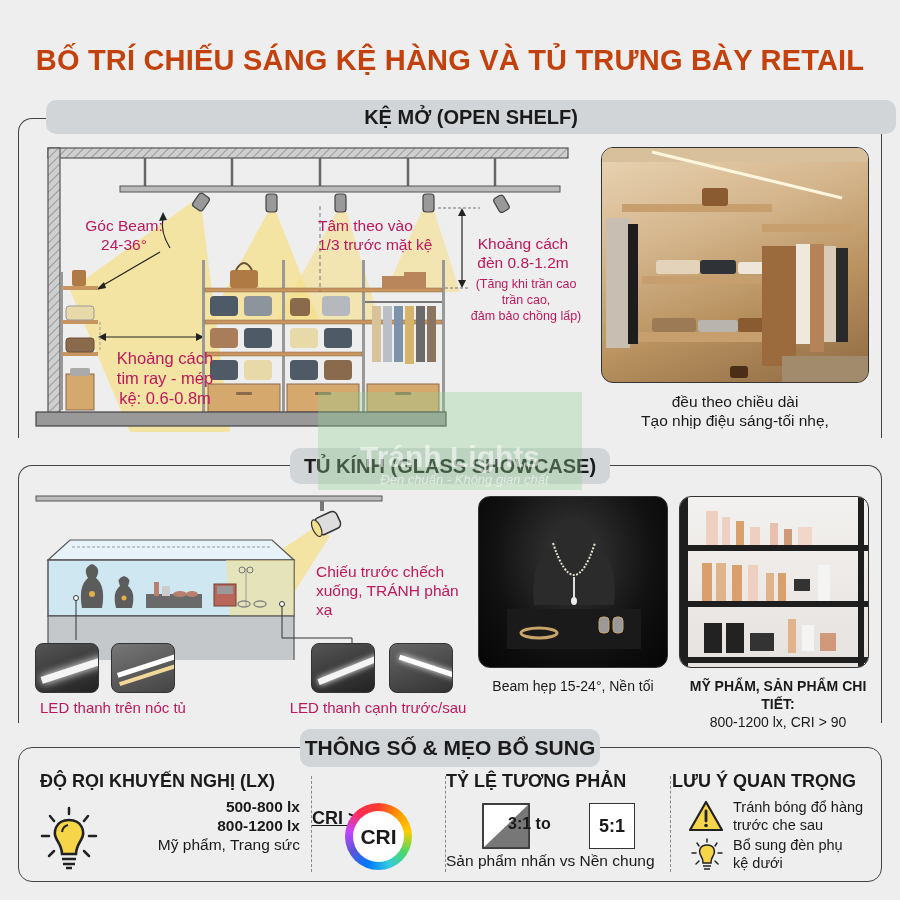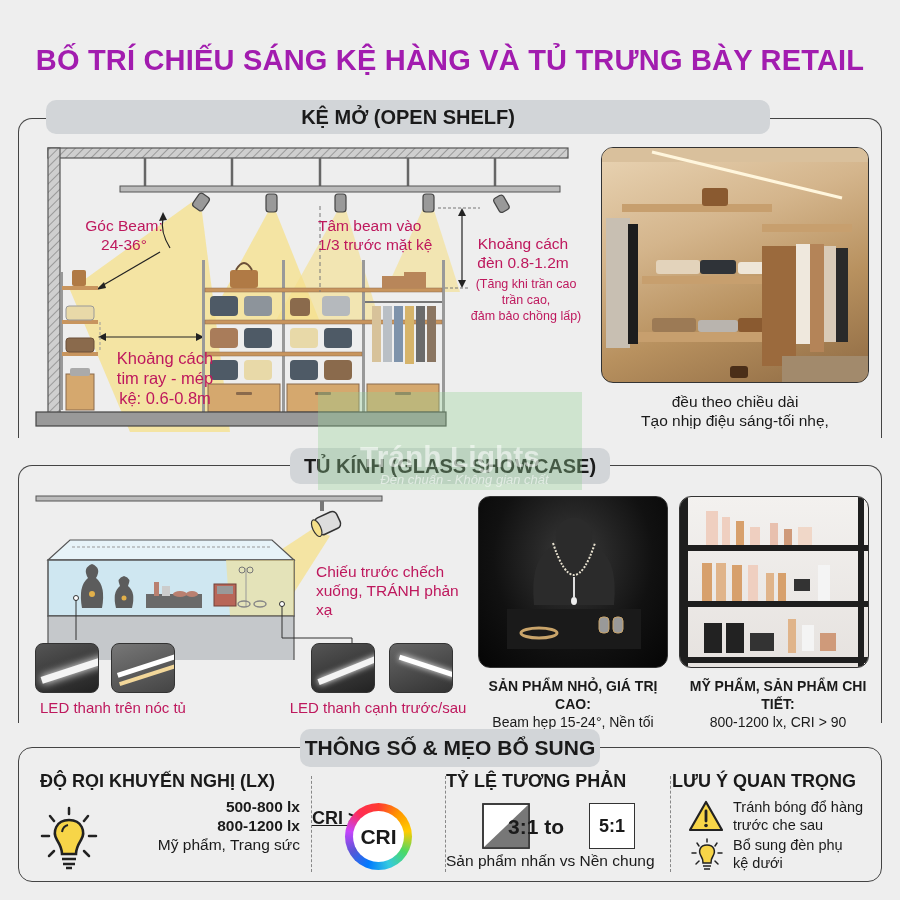--- a/index.html
+++ b/index.html
@@ -6,21 +6,21 @@
   body {
     width: 900px; height: 900px; overflow: hidden;
     background: #eeeeee;
     font-family: "Liberation Sans", "DejaVu Sans", sans-serif;
     color: #1a1a1a;
     position: relative;
   }
   .title {
     position: absolute; left: 0; top: 44px; width: 900px;
     text-align: center; font-size: 29px; font-weight: 700;
-    letter-spacing: 0.2px; color: #a21caf;
+    letter-spacing: 0.2px; color: #c2410c;
   }
   .frame {
     position: absolute; border: 1.5px solid #444; border-bottom: none;
     border-radius: 14px 14px 0 0;
   }
   .frame.closed { border-bottom: 1.5px solid #444; border-radius: 14px; }
   .section-pill {
     position: absolute; background: #d2d5d8; border-radius: 10px;
     text-align: center; font-weight: 700; color: #1a1a1a;
   }
@@ -35,21 +35,21 @@
     background: rgba(150, 210, 150, 0.35); pointer-events: none;
   }
   .wm-text { position: absolute; left: 0; width: 100%; text-align: center; color: rgba(255,255,255,0.55); }
 </style>
 </head>
 <body>
 
 <div class="title">BỐ TRÍ CHIẾU SÁNG KỆ HÀNG VÀ TỦ TRƯNG BÀY RETAIL</div>
 
 <div class="frame" style="left:18px; top:118px; width:864px; height:320px;"></div>
-<div class="section-pill" style="left:46px; top:100px; width:724px; height:34px; font-size:20px; line-height:34px;">
+<div class="section-pill" style="left:46px; top:100px; width:850px; height:34px; font-size:20px; line-height:34px;">
   <span>KỆ MỞ (OPEN SHELF)</span>
 </div>
 
 <svg style="position:absolute; left:30px; top:142px;" width="540" height="290" viewBox="0 0 540 290">
   <defs>
     <pattern id="hatch" width="6" height="6" patternUnits="userSpaceOnUse" patternTransform="rotate(45)">
       <rect width="6" height="6" fill="#cfcfcf"></rect>
       <line x1="0" y1="0" x2="0" y2="6" stroke="#888" stroke-width="1.5"></line>
     </pattern>
   </defs>
@@ -151,21 +151,21 @@
   <polygon points="432,66 428,74 436,74" fill="#222"></polygon>
   <polygon points="432,146 428,138 436,138" fill="#222"></polygon>
   <line x1="415" y1="146" x2="440" y2="146" stroke="#777" stroke-dasharray="3,2"></line>
 </svg>
 
 <div class="lbl" style="left:74px; top:216px; width:100px;">
   <div>Góc Beam:</div>
   <div>24-36°</div>
 </div>
 <div class="lbl" style="left:318px; top:216px; width:132px; text-align:left;">
-  <div>Tâm beam vào</div>
+  <div>Tâm theo vào</div>
   <div>1/3 trước mặt kệ</div>
 </div>
 <div class="lbl" style="left:468px; top:234px; width:110px;">
   <div>Khoảng cách</div>
   <div>đèn 0.8-1.2m</div>
 </div>
 <div class="lbl small" style="left:468px; top:276px; width:116px;">
   <div>(Tăng khi trần cao</div>
   <div>trần cao,</div>
   <div>đảm bảo chồng lấp)</div>
@@ -282,21 +282,20 @@
     <path d="M 74 46 Q 95 110 116 46" fill="none" stroke="#e8e2d0" stroke-width="2" stroke-dasharray="2,1.5"></path>
     <line x1="95" y1="80" x2="95" y2="100" stroke="#ddd" stroke-width="2"></line>
     <ellipse cx="95" cy="104" rx="3" ry="4" fill="#eee"></ellipse>
     <rect x="28" y="112" width="134" height="40" fill="#1a1a1a"></rect>
     <ellipse cx="60" cy="136" rx="18" ry="5" fill="none" stroke="#c9a46a" stroke-width="3"></ellipse>
     <rect x="120" y="120" width="10" height="16" rx="4" fill="#999" stroke="#c9a46a"></rect>
     <rect x="134" y="120" width="10" height="16" rx="4" fill="#999" stroke="#c9a46a"></rect>
   </svg>
 </div>
 <div class="caption" style="left:470px; top:677px; width:206px; font-size:14px; line-height:18px;">
-  <div style="font-weight:700;">SẢN PHẨM NHỎ, GIÁ TRỊ CAO:</div>
   <div>Beam hẹp 15-24°, Nền tối</div>
 </div>
 
 <div class="photo" style="left:679px; top:496px; width:190px; height:172px; background:linear-gradient(180deg,#f3f1ef 0%,#e6e2df 100%);">
   <svg width="190" height="172" viewBox="0 0 190 172">
     <rect x="0" y="0" width="8" height="172" fill="#1e1e1e"></rect>
     <rect x="178" y="0" width="6" height="172" fill="#1e1e1e"></rect>
     <rect x="8" y="48" width="180" height="6" fill="#1e1e1e"></rect>
     <rect x="8" y="104" width="180" height="6" fill="#1e1e1e"></rect>
     <rect x="8" y="160" width="180" height="6" fill="#1e1e1e"></rect>
@@ -364,21 +363,21 @@
 <div style="position:absolute; left:345px; top:803px; width:67px; height:67px; border-radius:50%; background:conic-gradient(#ff3b30, #ff9500, #ffcc00, #4cd964, #34c9e0, #007aff, #5856d6, #c644fc, #ff2d55, #ff3b30);">
   <div style="position:absolute; left:8px; top:8px; width:51px; height:51px; border-radius:50%; background:#fff; text-align:center; line-height:51px; font-weight:700; font-size:21px;">CRI</div>
 </div>
 
 <div class="col-title" style="left:446px; top:771px; width:224px;">TỶ LỆ TƯƠNG PHẢN</div>
 <svg style="position:absolute; left:482px; top:803px;" width="48" height="46" viewBox="0 0 48 46">
   <rect x="1" y="1" width="46" height="44" fill="#fff" stroke="#333" stroke-width="1.5"></rect>
   <polygon points="47,1 47,45 1,45" fill="#777"></polygon>
   <rect x="1" y="1" width="46" height="44" fill="none" stroke="#333" stroke-width="1.5"></rect>
 </svg>
-<div style="position:absolute; left:508px; top:815px; font-size:21px; font-weight:700;">3:1 to</div>
+<div style="position:absolute; left:508px; top:815px; font-size:16px; font-weight:700;">3:1 to</div>
 <div style="position:absolute; left:589px; top:803px; width:46px; height:46px; border:1.5px solid #333; background:#fff; text-align:center; line-height:44px; font-size:18px; font-weight:700;">5:1</div>
 <div style="position:absolute; left:446px; top:852px; width:224px; font-size:15.5px;">Sản phẩm nhấn vs Nền chung</div>
 
 <div class="col-title" style="left:672px; top:771px; width:200px;">LƯU Ý QUAN TRỌNG</div>
 <svg style="position:absolute; left:688px; top:800px;" width="36" height="32" viewBox="0 0 36 32">
   <path d="M 18 2 L 34 30 L 2 30 Z" fill="#f7d548" stroke="#222" stroke-width="2.2" stroke-linejoin="round"></path>
   <line x1="18" y1="11" x2="18" y2="21" stroke="#222" stroke-width="2.8" stroke-linecap="round"></line>
   <circle cx="18" cy="25.5" r="1.8" fill="#222"></circle>
 </svg>
 <div style="position:absolute; left:733px; top:798px; font-size:14.5px; line-height:18px;">

